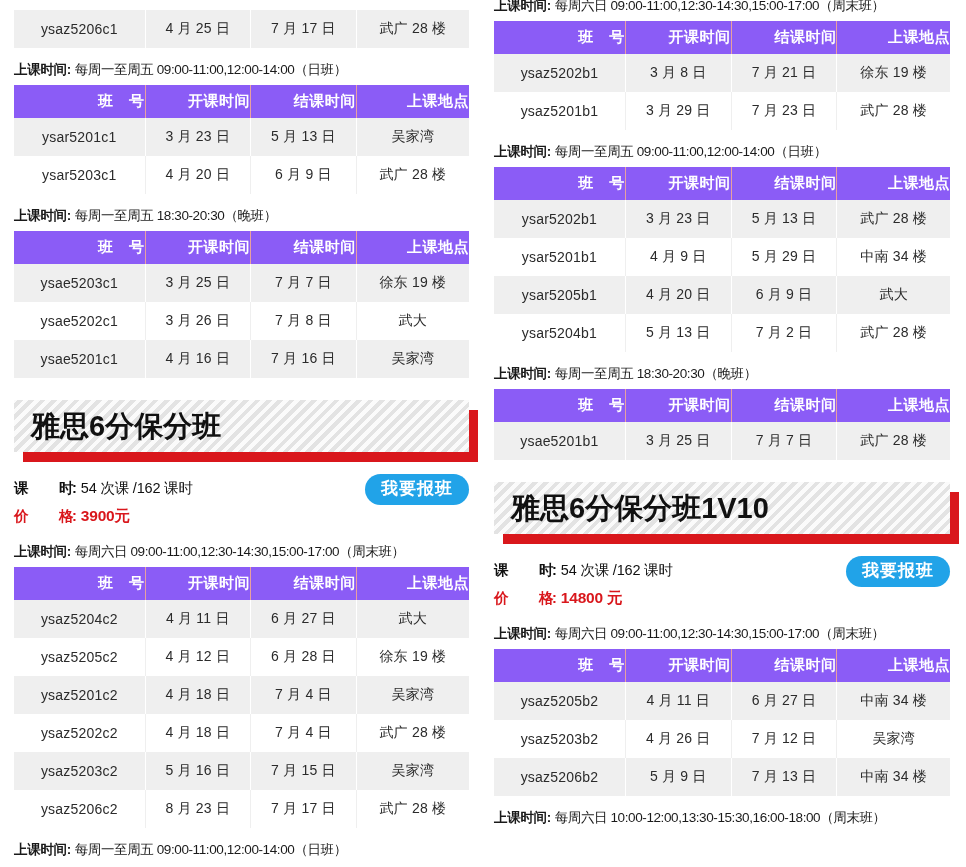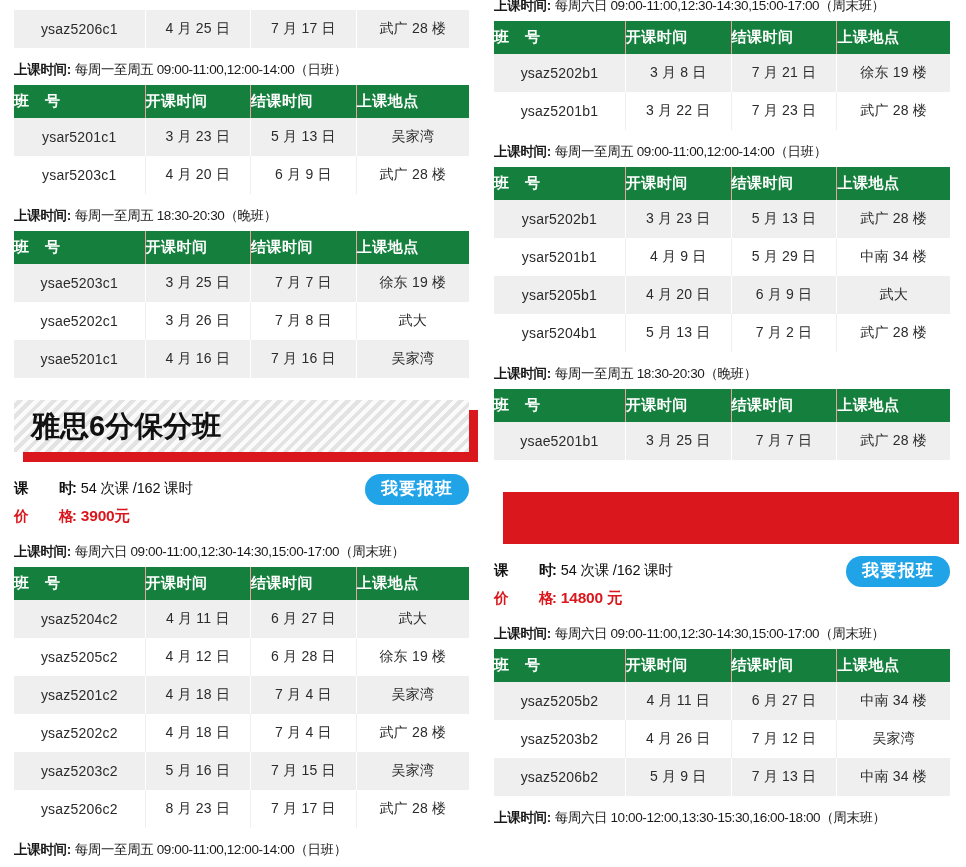--- a/index.html
+++ b/index.html
@@ -31,26 +31,26 @@
     width: 100%;
     border-collapse: collapse;
     table-layout: fixed;
     margin-bottom: 2px;
   }
   table.cls col.c1 { width: 28.8%; }
   table.cls col.c2 { width: 23.2%; }
   table.cls col.c3 { width: 23.2%; }
   table.cls col.c4 { width: 24.8%; }
   table.cls thead th {
-    background: #15803d;
+    background: #8b5cf6;
     color: #ffffff;
     font-size: 15px;
     font-weight: bold;
     height: 33px;
-    text-align: left;
+    text-align: right;
     border-right: 1px solid #e8a0a0;
     letter-spacing: 0.5px;
   }
   table.cls thead th:last-child { border-right: none; }
   table.cls tbody td {
     height: 38px;
     text-align: center;
     font-size: 14px;
     color: #2b2b2b;
     border-right: 1px solid #ffffff;
@@ -348,21 +348,21 @@
         </thead>
         <tbody>
           <tr>
             <td>ysaz5202b1</td>
             <td>3 月 8 日</td>
             <td>7 月 21 日</td>
             <td>徐东 19 楼</td>
           </tr>
           <tr>
             <td>ysaz5201b1</td>
-            <td>3 月 22 日</td>
+            <td>3 月 29 日</td>
             <td>7 月 23 日</td>
             <td>武广 28 楼</td>
           </tr>
         </tbody>
       </table>
 
       <div class="sched">
         <span class="lbl">上课时间:</span>
         <span class="val">每周一至周五 09:00-11:00,12:00-14:00（日班）</span>
       </div>
@@ -433,20 +433,23 @@
             <td>ysae5201b1</td>
             <td>3 月 25 日</td>
             <td>7 月 7 日</td>
             <td>武广 28 楼</td>
           </tr>
         </tbody>
       </table>
 
       <div class="banner-wrap">
         <div class="banner-shadow"></div>
+        <div class="banner-stripe">
+          <div class="banner-title">雅思6分保分班1V10</div>
+        </div>
       </div>
 
       <div class="info-block">
         <button class="enroll-btn">我要报班</button>
         <div class="info-line">
           <span class="k">课　时</span><span class="colon">:</span><span class="v">54 次课 /162 课时</span>
         </div>
         <div class="info-line price">
           <span class="k">价　格</span><span class="colon">:</span><span class="v">14800 元</span>
         </div>

